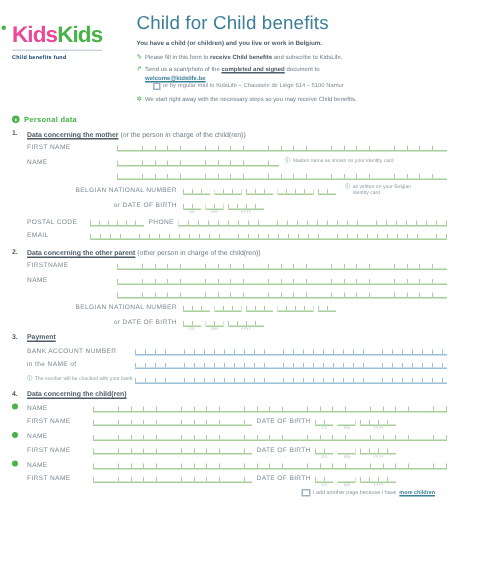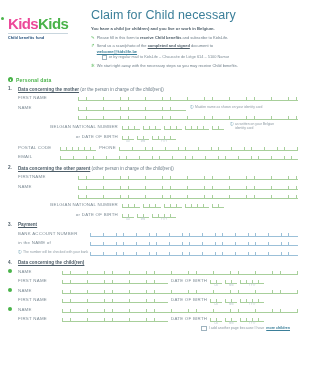--- a/index.html
+++ b/index.html
@@ -95,21 +95,21 @@
 
     <div class="logo-block">
       <div class="logo-word">
         <span class="logo-dot"></span><span class="logo-kids">Kids</span><span class="logo-life">Kids</span>
       </div>
       <div class="logo-rule"></div>
       <div class="logo-sub">Child benefits fund</div>
     </div>
 
     <div class="head-right">
-      <div class="title">Claim for Child necessary</div>
+      <div class="title">Child for Child benefits</div>
       <div class="lead">You have a child (or children) and you live or work in Belgium.</div>
 
       <div class="bullet-line">
         <span class="mark">✎</span>
         <span class="txt"><span>Please fill in this form to </span><span class="bold">receive Child benefits</span><span> and subscribe to KidsLife.</span></span>
       </div>
 
       <div class="bullet-line">
         <span class="mark">↱</span>
         <span class="txt">

